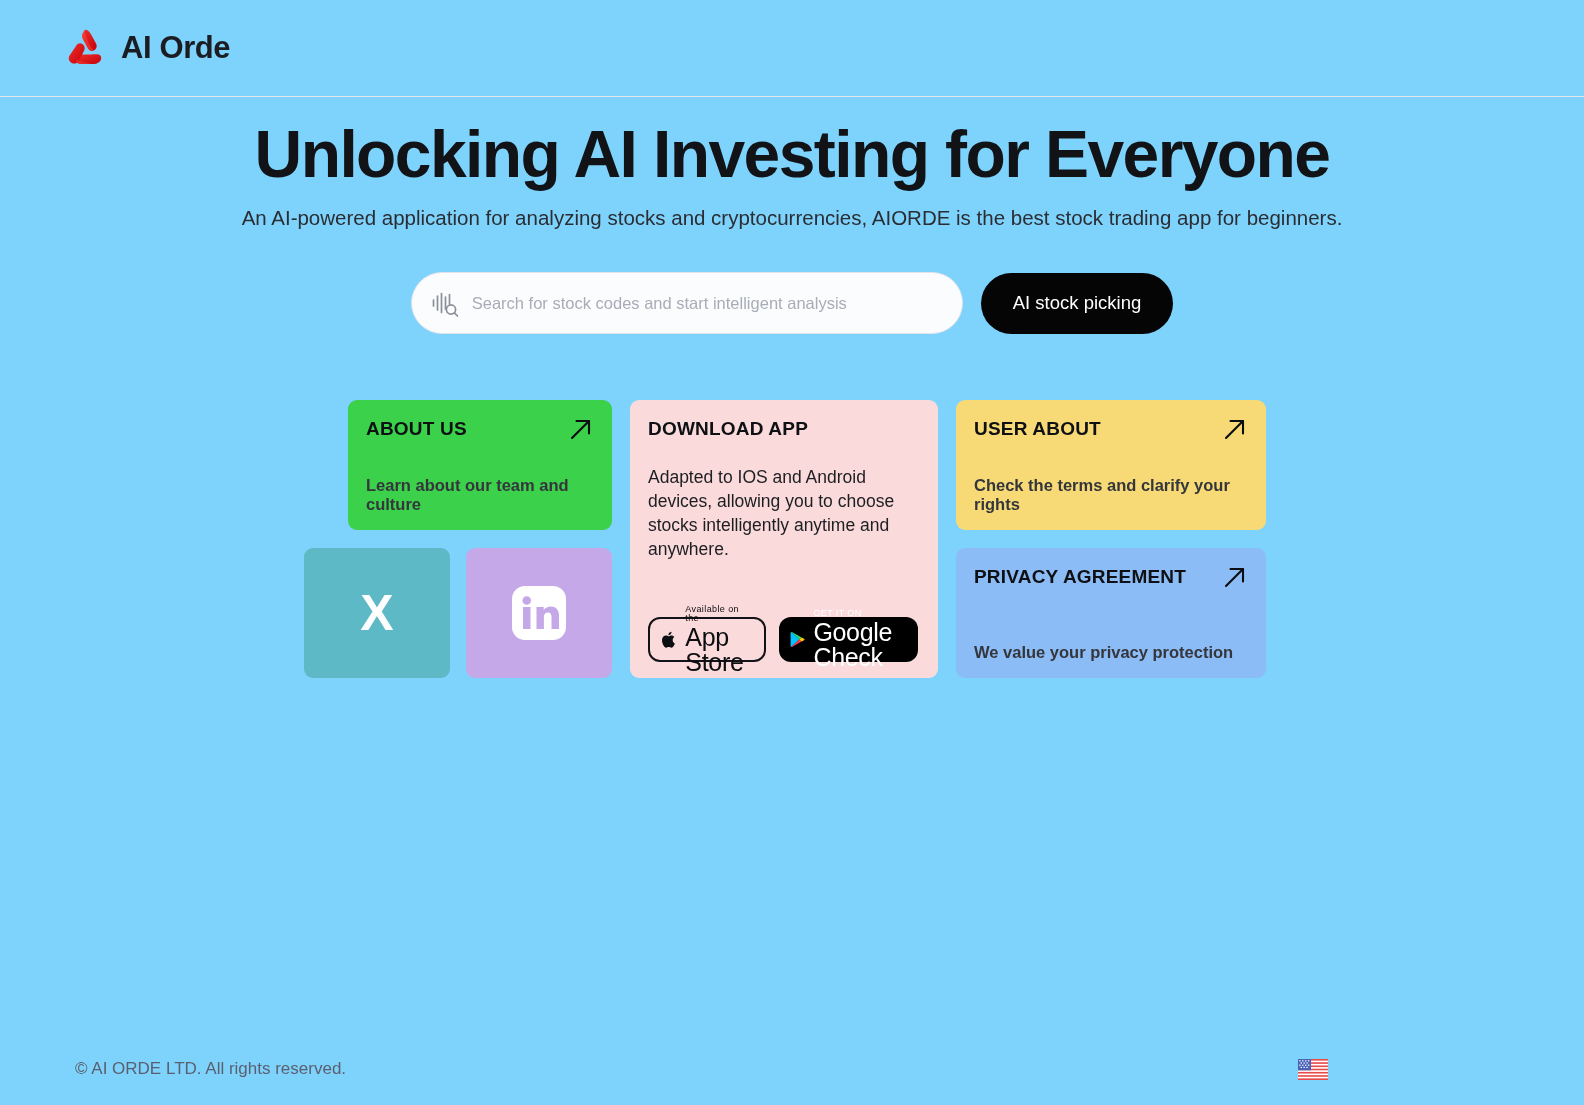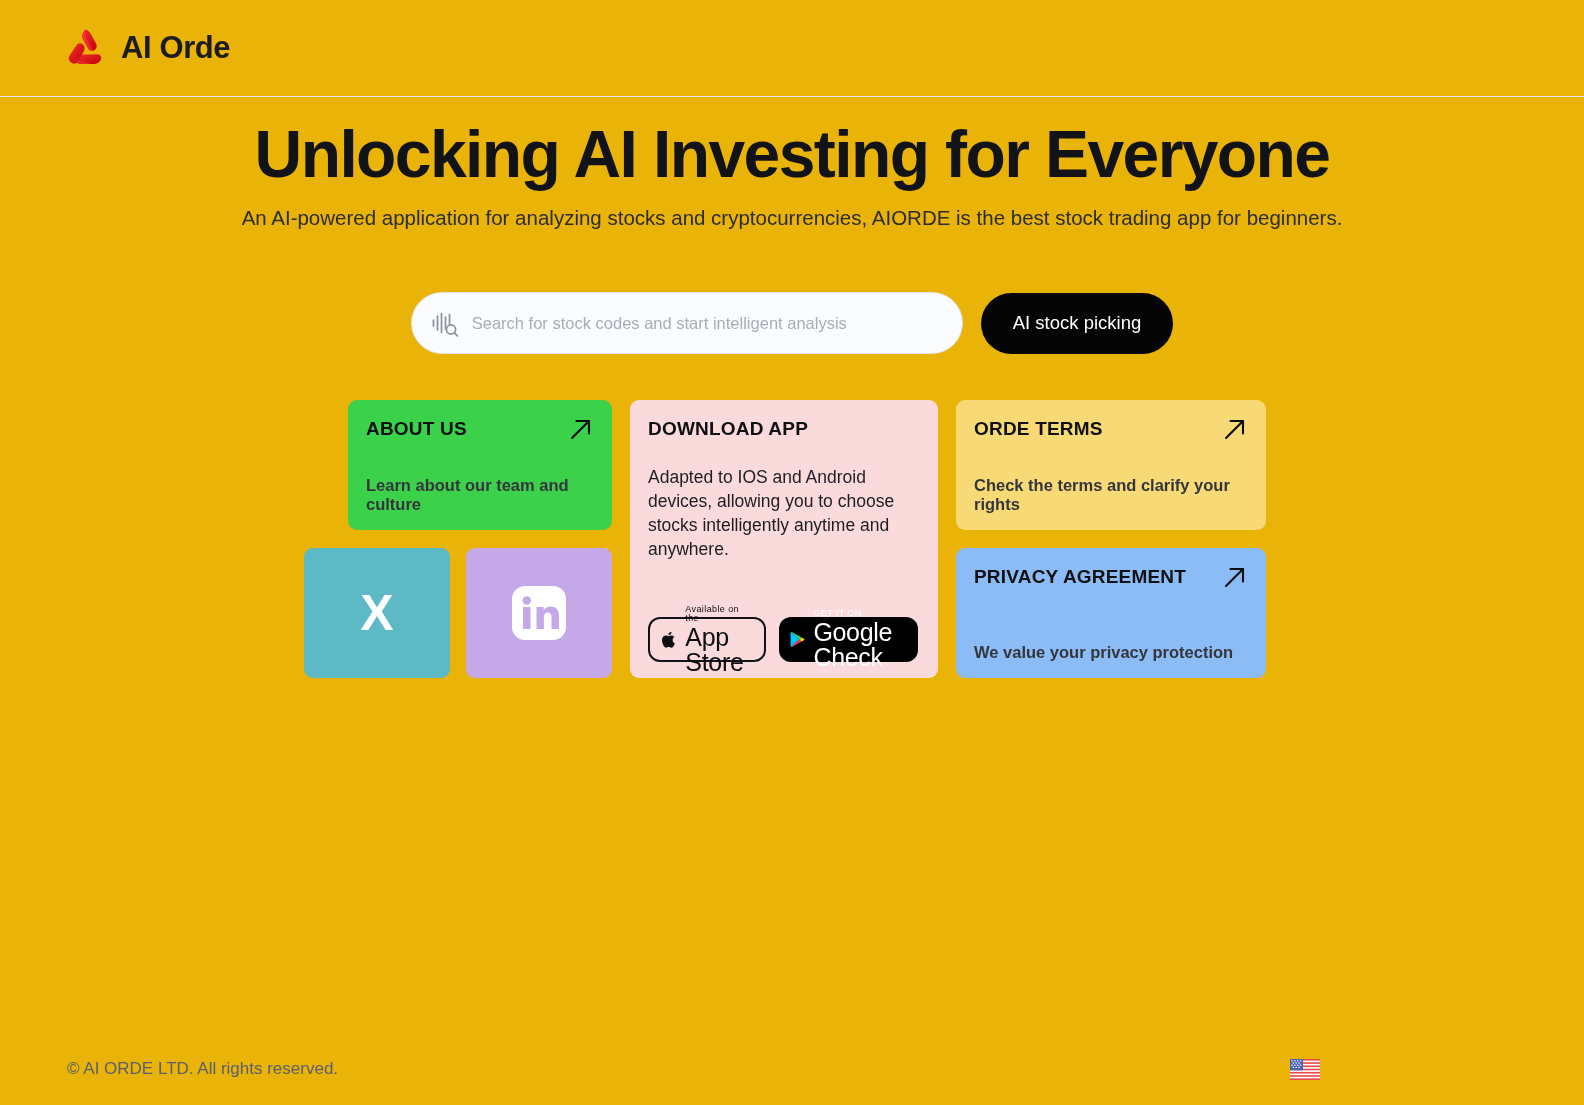--- a/index.html
+++ b/index.html
@@ -7,21 +7,21 @@
     width: 1584px;
     height: 1105px;
     background: #f6f7fb;
     font-family: "Liberation Sans", sans-serif;
     overflow: hidden;
   }
   .page {
     position: relative;
     width: 1584px;
     height: 1105px;
-    background: #eab308;
+    background: #7dd3fc;
   }
 
   
   .header {
     position: absolute;
     top: 0; left: 0;
     width: 1584px;
     height: 97px;
     display: flex;
     align-items: center;
@@ -60,21 +60,21 @@
   .subhead {
     margin-top: 14px;
     font-size: 20.5px;
     color: #2b2d33;
     font-weight: normal;
   }
 
   
   .search-row {
     position: absolute;
-    top: 292px; left: 0;
+    top: 272px; left: 0;
     width: 1584px;
     display: flex;
     justify-content: center;
     align-items: center;
     gap: 18px;
   }
   .search-box {
     width: 552px;
     height: 62px;
     border: 1px solid #e1e3ea;
@@ -220,21 +220,21 @@
   .apple-logo { width: 26px; height: 30px; display: block; }
   .play-logo { width: 25px; height: 27px; display: block; }
 
   
   .card-terms { grid-column: 3; grid-row: 1; background: #f7da76; }
   .card-privacy { grid-column: 3; grid-row: 2; background: #8cbcf5; }
 
   
   .footer {
     position: absolute;
-    left: 4px; bottom: 0;
+    left: 12px; bottom: 0;
     width: 1379px;
     height: 72px;
     display: flex;
     align-items: center;
     justify-content: space-between;
     padding: 0 63px 0 63px;
   }
   .copyright { font-size: 17px; color: #5b6070; }
   .flag-icon { width: 30px; height: 21px; display: block; cursor: pointer; }
 </style>
@@ -338,21 +338,21 @@
           <span class="badge-text">
             <span class="badge-small">GET IT ON</span>
             <span class="badge-big">Google Check</span>
           </span>
         </div>
 
       </div>
     </div>
 
     <div class="card card-terms">
-      <div class="card-title">ORDE TERMS</div>
+      <div class="card-title">USER ABOUT</div>
       <svg class="card-arrow" viewBox="0 0 26 26">
         <g stroke="#0b0d11" stroke-width="2.1" fill="none" stroke-linecap="round" stroke-linejoin="round">
           <line x1="4" y1="22" x2="21" y2="5"></line>
           <polyline points="8.5,5 21,5 21,17.5"></polyline>
         </g>
       </svg>
       <div class="card-sub">Check the terms and clarify your rights</div>
     </div>
 
     <div class="card card-privacy">

